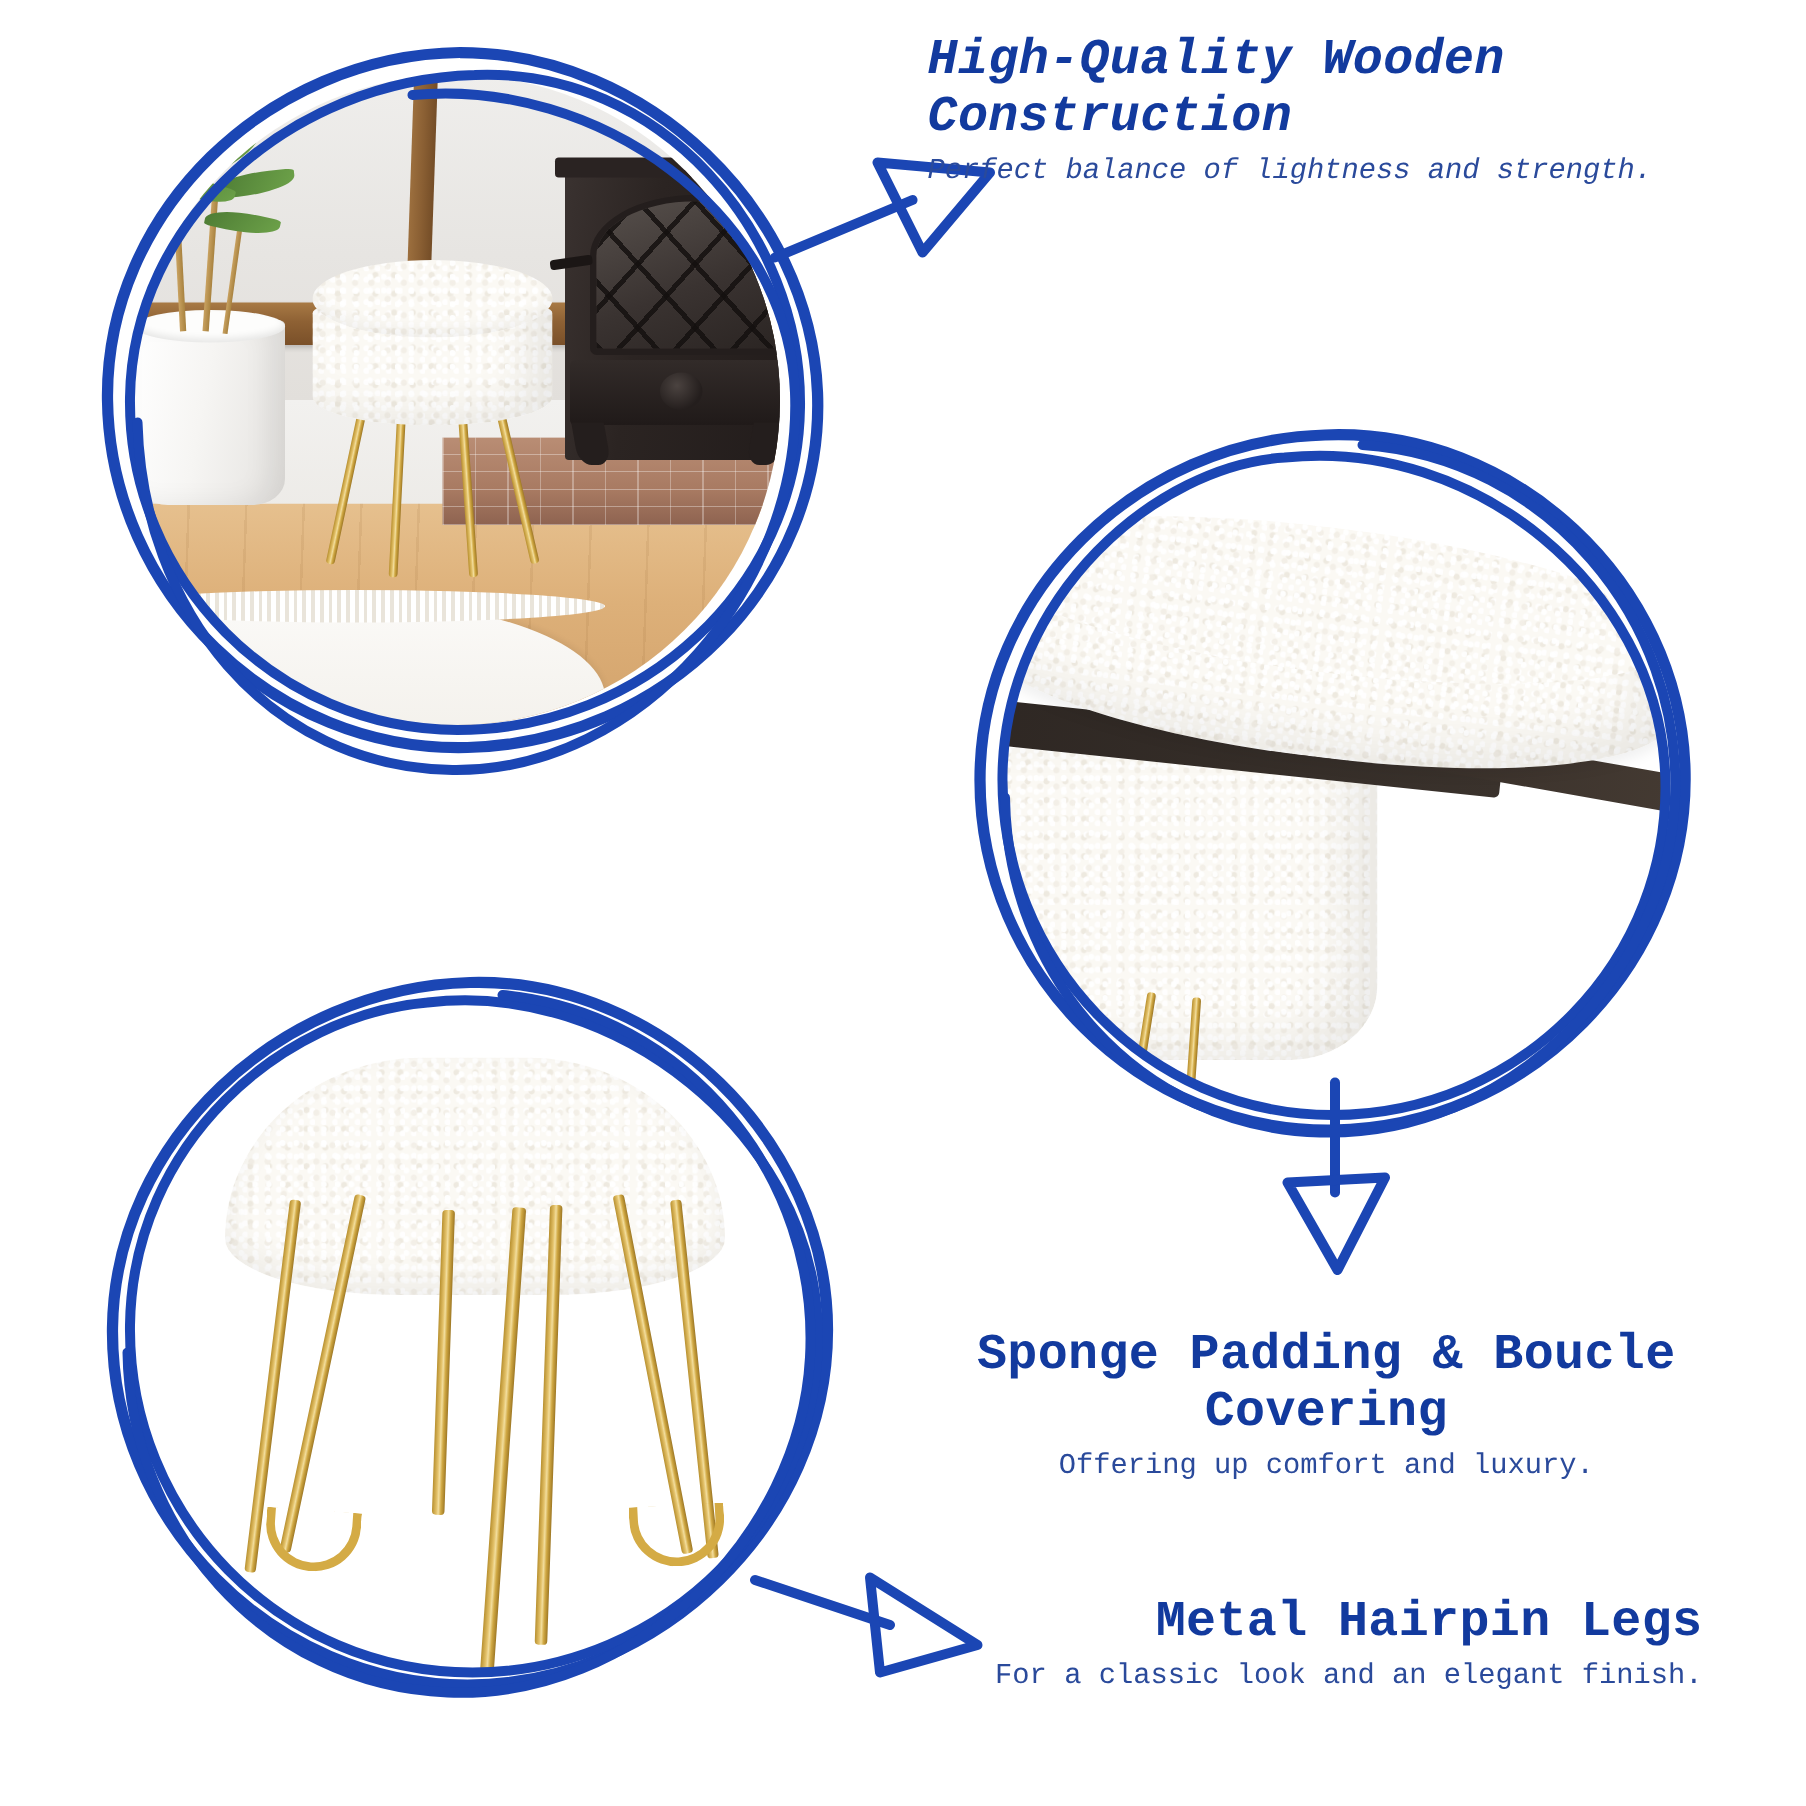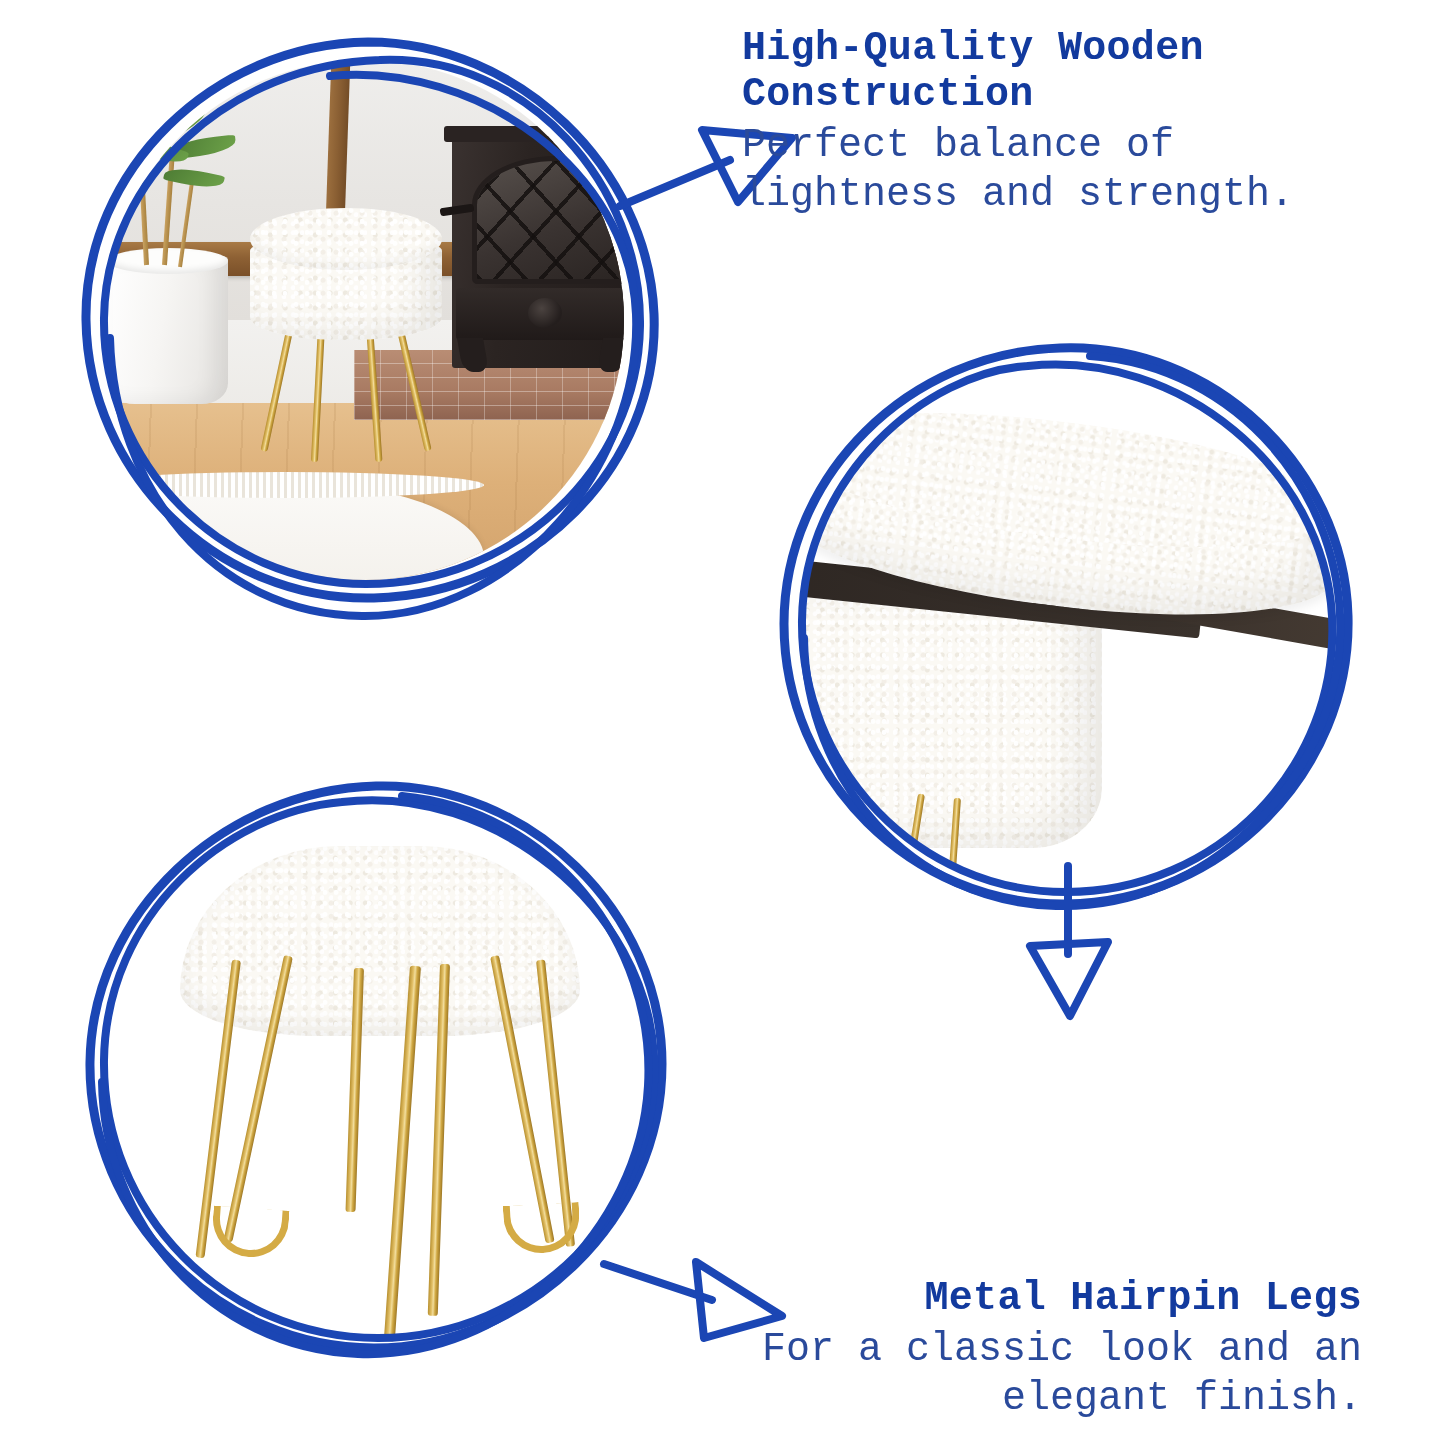--- a/index.html
+++ b/index.html
@@ -207,21 +207,21 @@
     font-weight: 700;
     font-size: 40px;
     line-height: 1.15;
     letter-spacing: .3px;
     color: #123a9e;
   }
   .feature p {
     margin: 4px 0 0 0;
     font-family: "Liberation Mono", "DejaVu Sans Mono", monospace;
     font-weight: 400;
-    font-size: 40px;
+    font-size: 23px;
     line-height: 1.22;
     color: #2a4a9b;
   }
   .feature.center { text-align: center; }
 </style>
 </head>
 <body>
 
 <div id="page">
 
@@ -284,21 +284,21 @@
     </svg>
 
     <svg class="arrow-svg" style="left:540px; top:60px;" width="220" height="160" viewBox="0 0 220 160">
       <g fill="none" stroke="#1b46b4" stroke-width="8" stroke-linecap="round" stroke-linejoin="round">
         <path d="M18 128 L 128 82"></path>
         <path d="M100 52 L 190 60 L 136 124 Z"></path>
       </g>
     </svg>
   </div>
 
-  <div class="feature" style="left:742px; top:26px; width:620px;">
+  <div class="feature" style="left:742px; top:26px; width:620px;font-style:italic;">
     <h2>High-Quality Wooden Construction</h2>
     <p>Perfect balance of lightness and strength.</p>
   </div>
 
   <div class="circle-block" style="left:760px; top:320px; width:620px; height:660px;">
 
     <div class="photo-clip" style="left:42px; top:42px; width:530px; height:530px;">
       <div class="scene" style="background:#ffffff;">
 
         <div class="boucle" style="position:absolute; left:-30px; top:236px; width:330px; height:250px;
@@ -337,20 +337,24 @@
     </svg>
 
     <svg class="arrow-svg" style="left:246px; top:540px;" width="140" height="180" viewBox="0 0 140 180">
       <g fill="none" stroke="#1b46b4" stroke-width="8" stroke-linecap="round" stroke-linejoin="round">
         <path d="M62 6 L 62 94"></path>
         <path d="M24 86 L 102 82 L 64 156 Z"></path>
       </g>
     </svg>
   </div>
 
+  <div class="feature center" style="left:716px; top:1062px; width:690px;">
+    <h2>Sponge Padding &amp; Boucle Covering</h2>
+    <p>Offering up comfort and luxury.</p>
+  </div>
 
   <div class="circle-block" style="left:58px; top:762px; width:640px; height:660px;">
 
     <div class="photo-clip" style="left:46px; top:46px; width:540px; height:540px; background:#ffffff;">
       <div class="scene" style="background:#ffffff;">
 
         <div class="seat-dome boucle" style="left:76px; top:38px; width:400px; height:190px;
              box-shadow: inset 0 -10px 26px rgba(0,0,0,.06);"></div>
 
         <div class="leg" style="left:128px; top:152px; width:9px; height:300px; transform:rotate(7deg);"></div>

